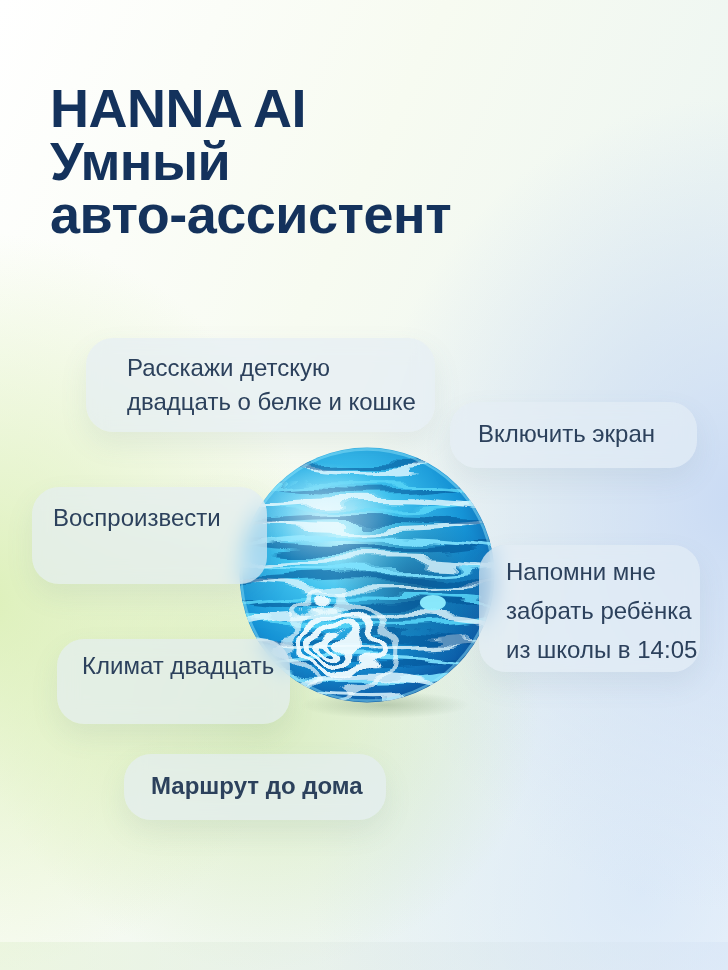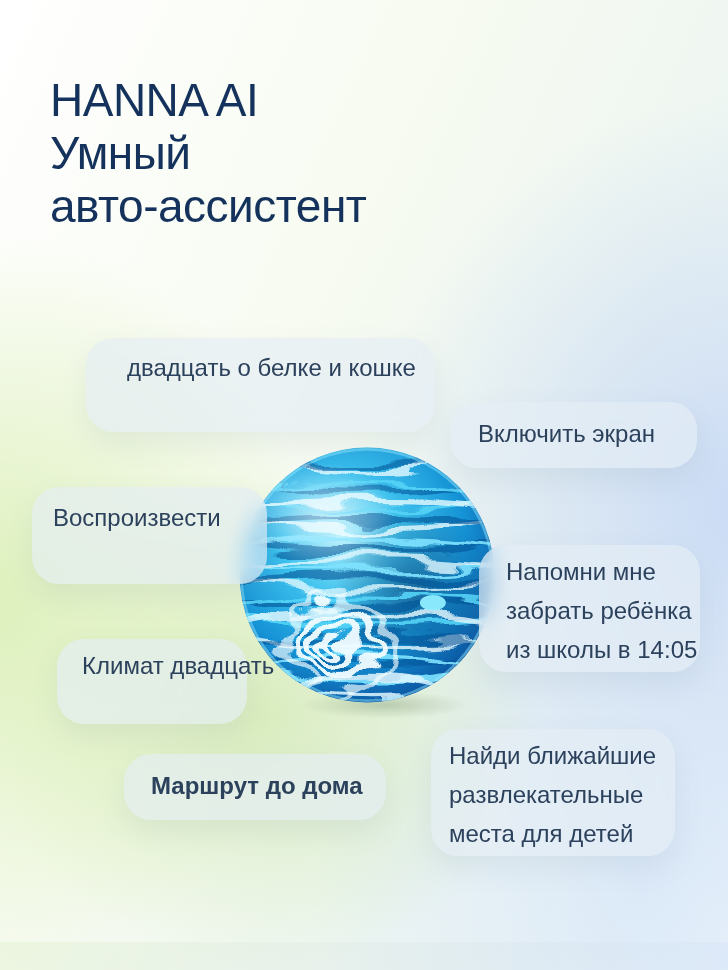--- a/index.html
+++ b/index.html
@@ -12,24 +12,24 @@
     width:728px;height:970px;
     overflow:hidden;
     background:
       radial-gradient(46% 38% at -2% 62%, rgba(216,238,176,0.85) 0%, rgba(216,238,176,0) 100%),
       radial-gradient(38% 26% at 36% 74%, rgba(186,222,132,0.45) 0%, rgba(186,222,132,0) 100%),
       radial-gradient(52% 42% at 102% 52%, rgba(199,217,244,0.95) 0%, rgba(199,217,244,0) 100%),
       radial-gradient(45% 35% at 88% 92%, rgba(205,224,247,0.6) 0%, rgba(205,224,247,0) 100%),
       linear-gradient(115deg, #ffffff 0%, #f7fbf1 38%, #eef6f2 68%, #f3f8fc 100%);
   }
   .title-block{
-    position:absolute;left:50px;top:74px;
+    position:absolute;left:50px;top:82px;
     color:var(--title,#14325c);
-    font-weight:400;
-    font-size:46px;
+    font-weight:700;
+    font-size:54px;
     line-height:53px;
     letter-spacing:-0.5px;
   }
   .bubble{
     position:absolute;
     box-sizing:border-box;
     border-radius:27px;
     background:var(--bubble-bg,rgba(227,237,244,0.66));
     backdrop-filter:blur(10px) saturate(1.05);
     -webkit-backdrop-filter:blur(10px) saturate(1.05);
@@ -122,45 +122,41 @@
         <circle cx="112" cy="232" r="42" stroke-width="8"></circle>
         <circle cx="114" cy="234" r="56" stroke-width="7" opacity="0.7"></circle>
       </g>
       <ellipse cx="95" cy="78" rx="88" ry="58" fill="url(#sheen)"></ellipse>
       <ellipse cx="226" cy="182" rx="15" ry="9" fill="#8feeff" opacity="0.95"></ellipse>
     </g>
     <circle cx="150" cy="150" r="145" fill="none" stroke="#96ebff" stroke-width="3" opacity="0.45"></circle>
   </svg>
 
   <div class="bubble lh34" style="left:86px;top:338px;width:349px;height:94px;padding:13px 0 0 41px;">
+    <div class="bl">Расскажи детскую</div>
     <div class="bl">двадцать о белке и кошке</div>
   </div>
 
   <div class="bubble lh34" style="left:450px;top:402px;width:247px;height:66px;padding:15px 0 0 28px;">
     <div class="bl">Включить экран</div>
   </div>
 
   <div class="bubble lh34" style="left:32px;top:487px;width:235px;height:97px;padding:14px 0 0 21px;">
     <div class="bl">Воспроизвести</div>
   </div>
 
   <div class="bubble lh39" style="left:479px;top:545px;width:221px;height:127px;padding:7px 0 0 27px;">
     <div class="bl">Напомни мне</div>
     <div class="bl">забрать ребёнка</div>
     <div class="bl">из школы в 14:05</div>
   </div>
 
-  <div class="bubble lh33" style="left:57px;top:639px;width:190px;height:85px;padding:10px 0 0 25px;">
+  <div class="bubble lh33" style="left:57px;top:639px;width:233px;height:85px;padding:10px 0 0 25px;">
     <div class="bl">Климат двадцать</div>
   </div>
 
   <div class="bubble lh34" style="left:124px;top:754px;width:262px;height:66px;padding:15px 0 0 27px;font-weight:bold;">
     <div class="bl">Маршрут до дома</div>
   </div>
 
-  <div class="bubble lh39" style="left:431px;top:729px;width:244px;height:127px;padding:7px 0 0 18px;">
-    <div class="bl">Найди ближайшие</div>
-    <div class="bl">развлекательные</div>
-    <div class="bl">места для детей</div>
-  </div>
 
   <div class="bottom-strip"></div>
 </div>
 
 </body></html>

